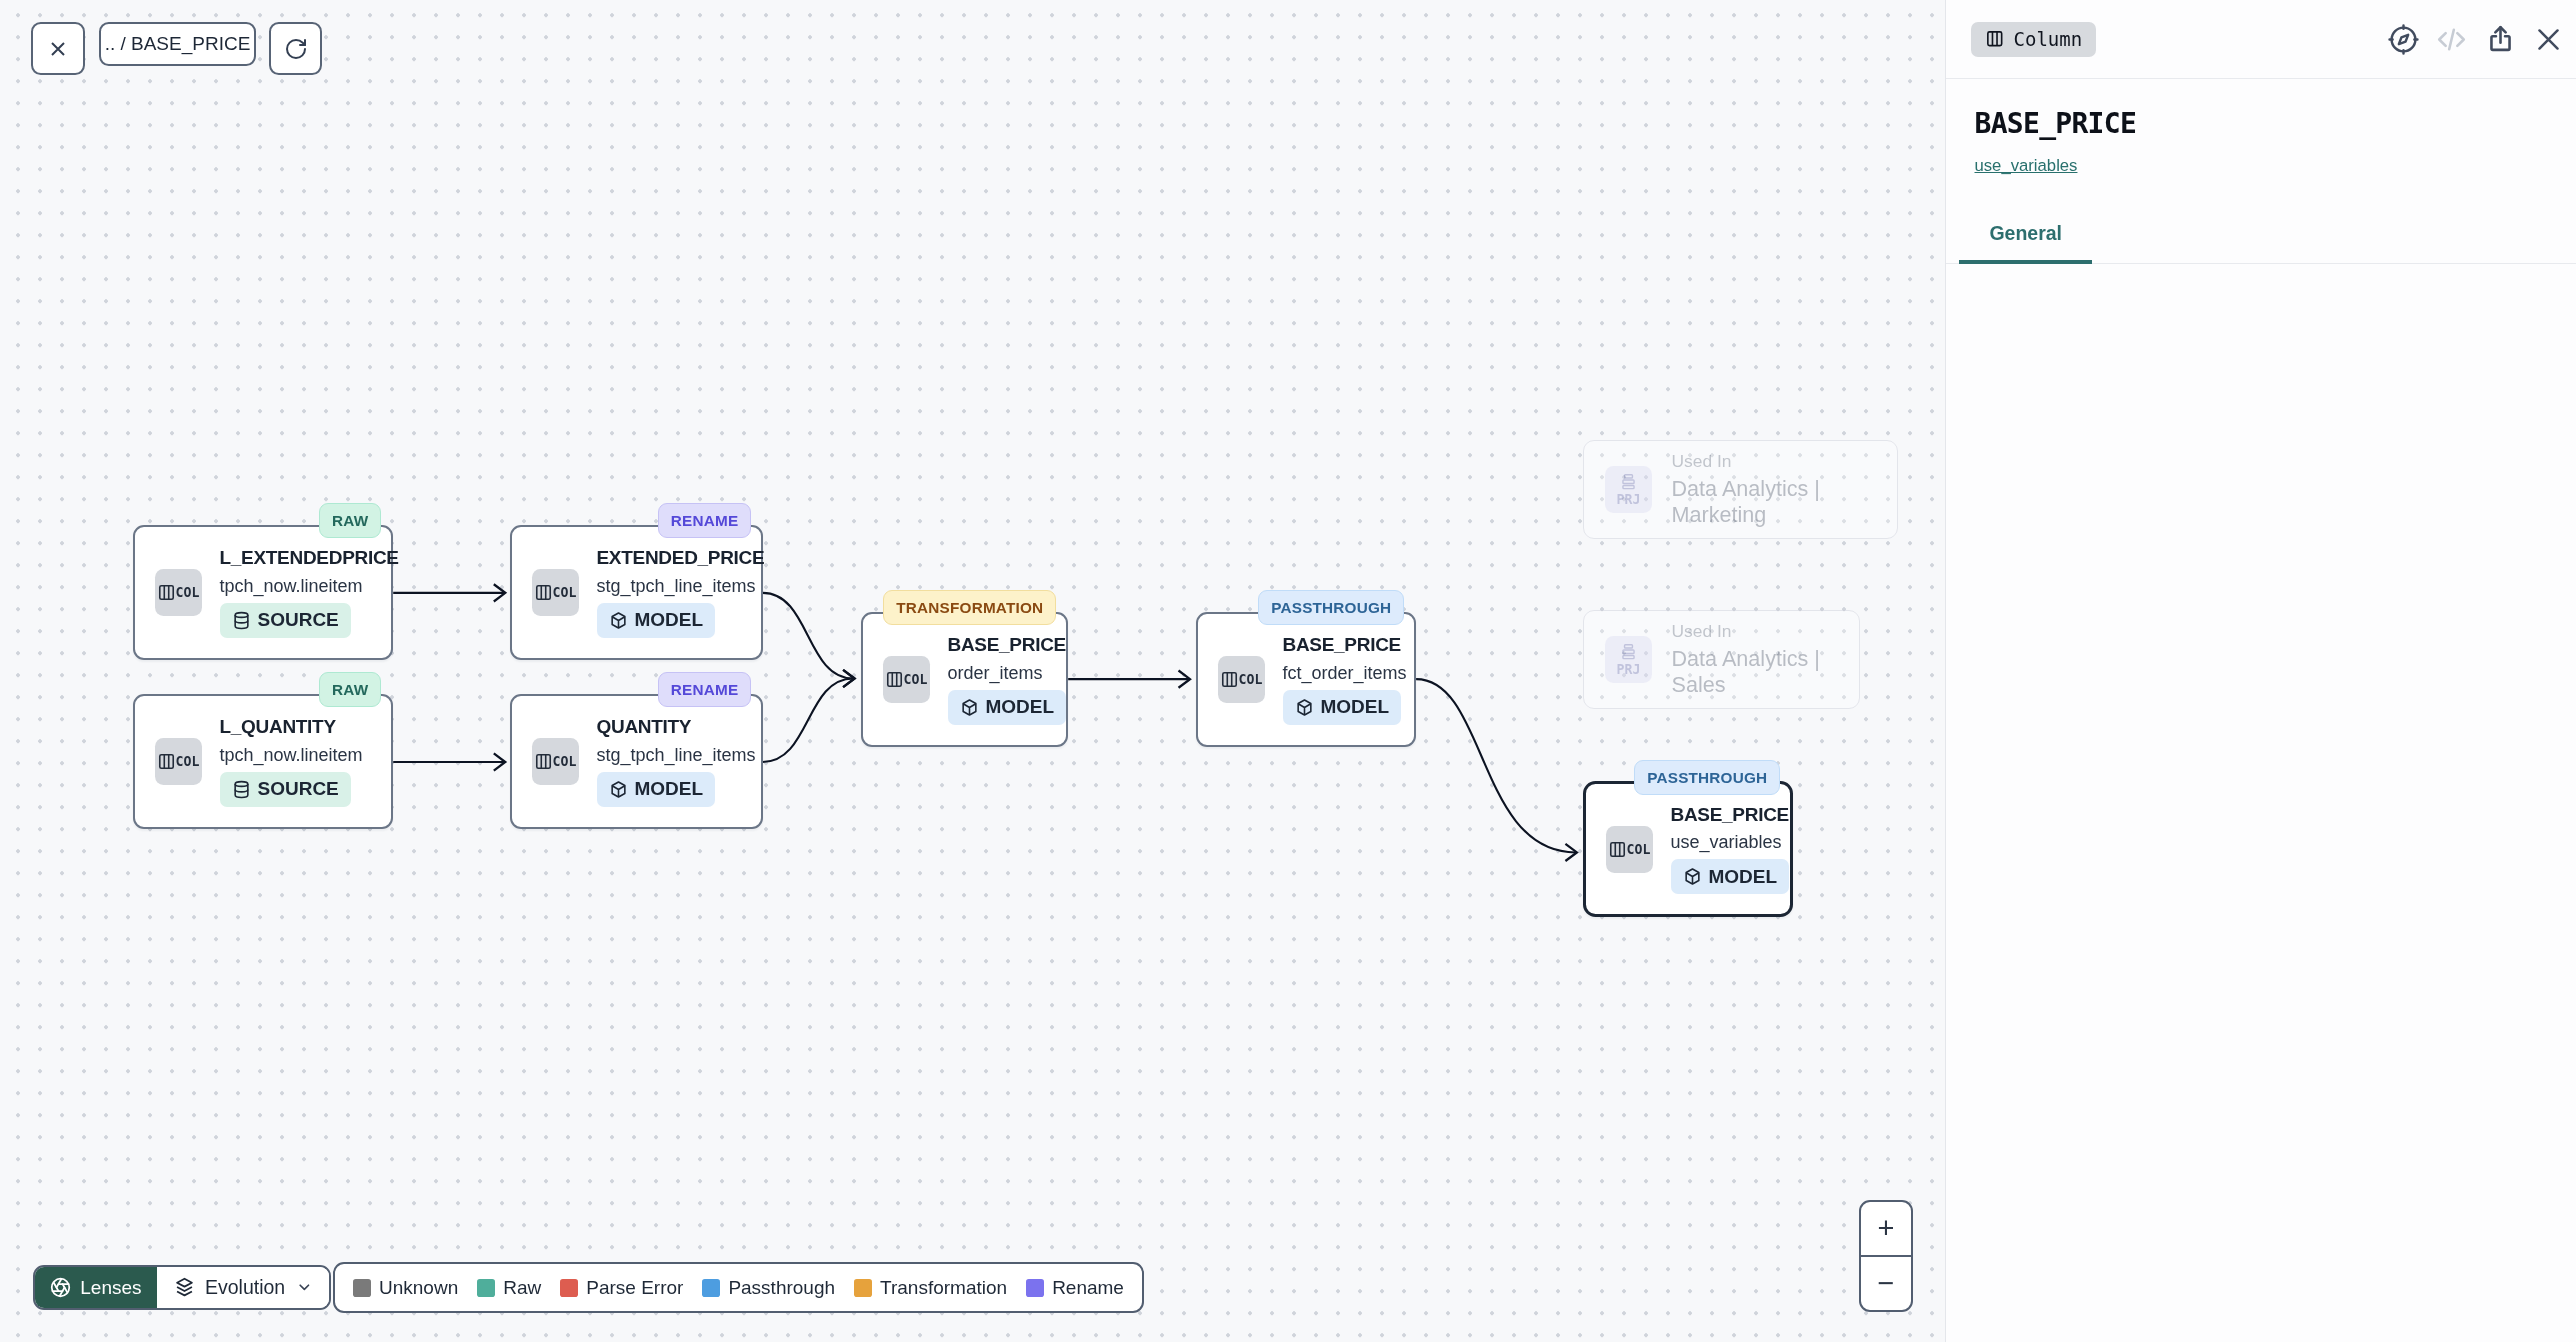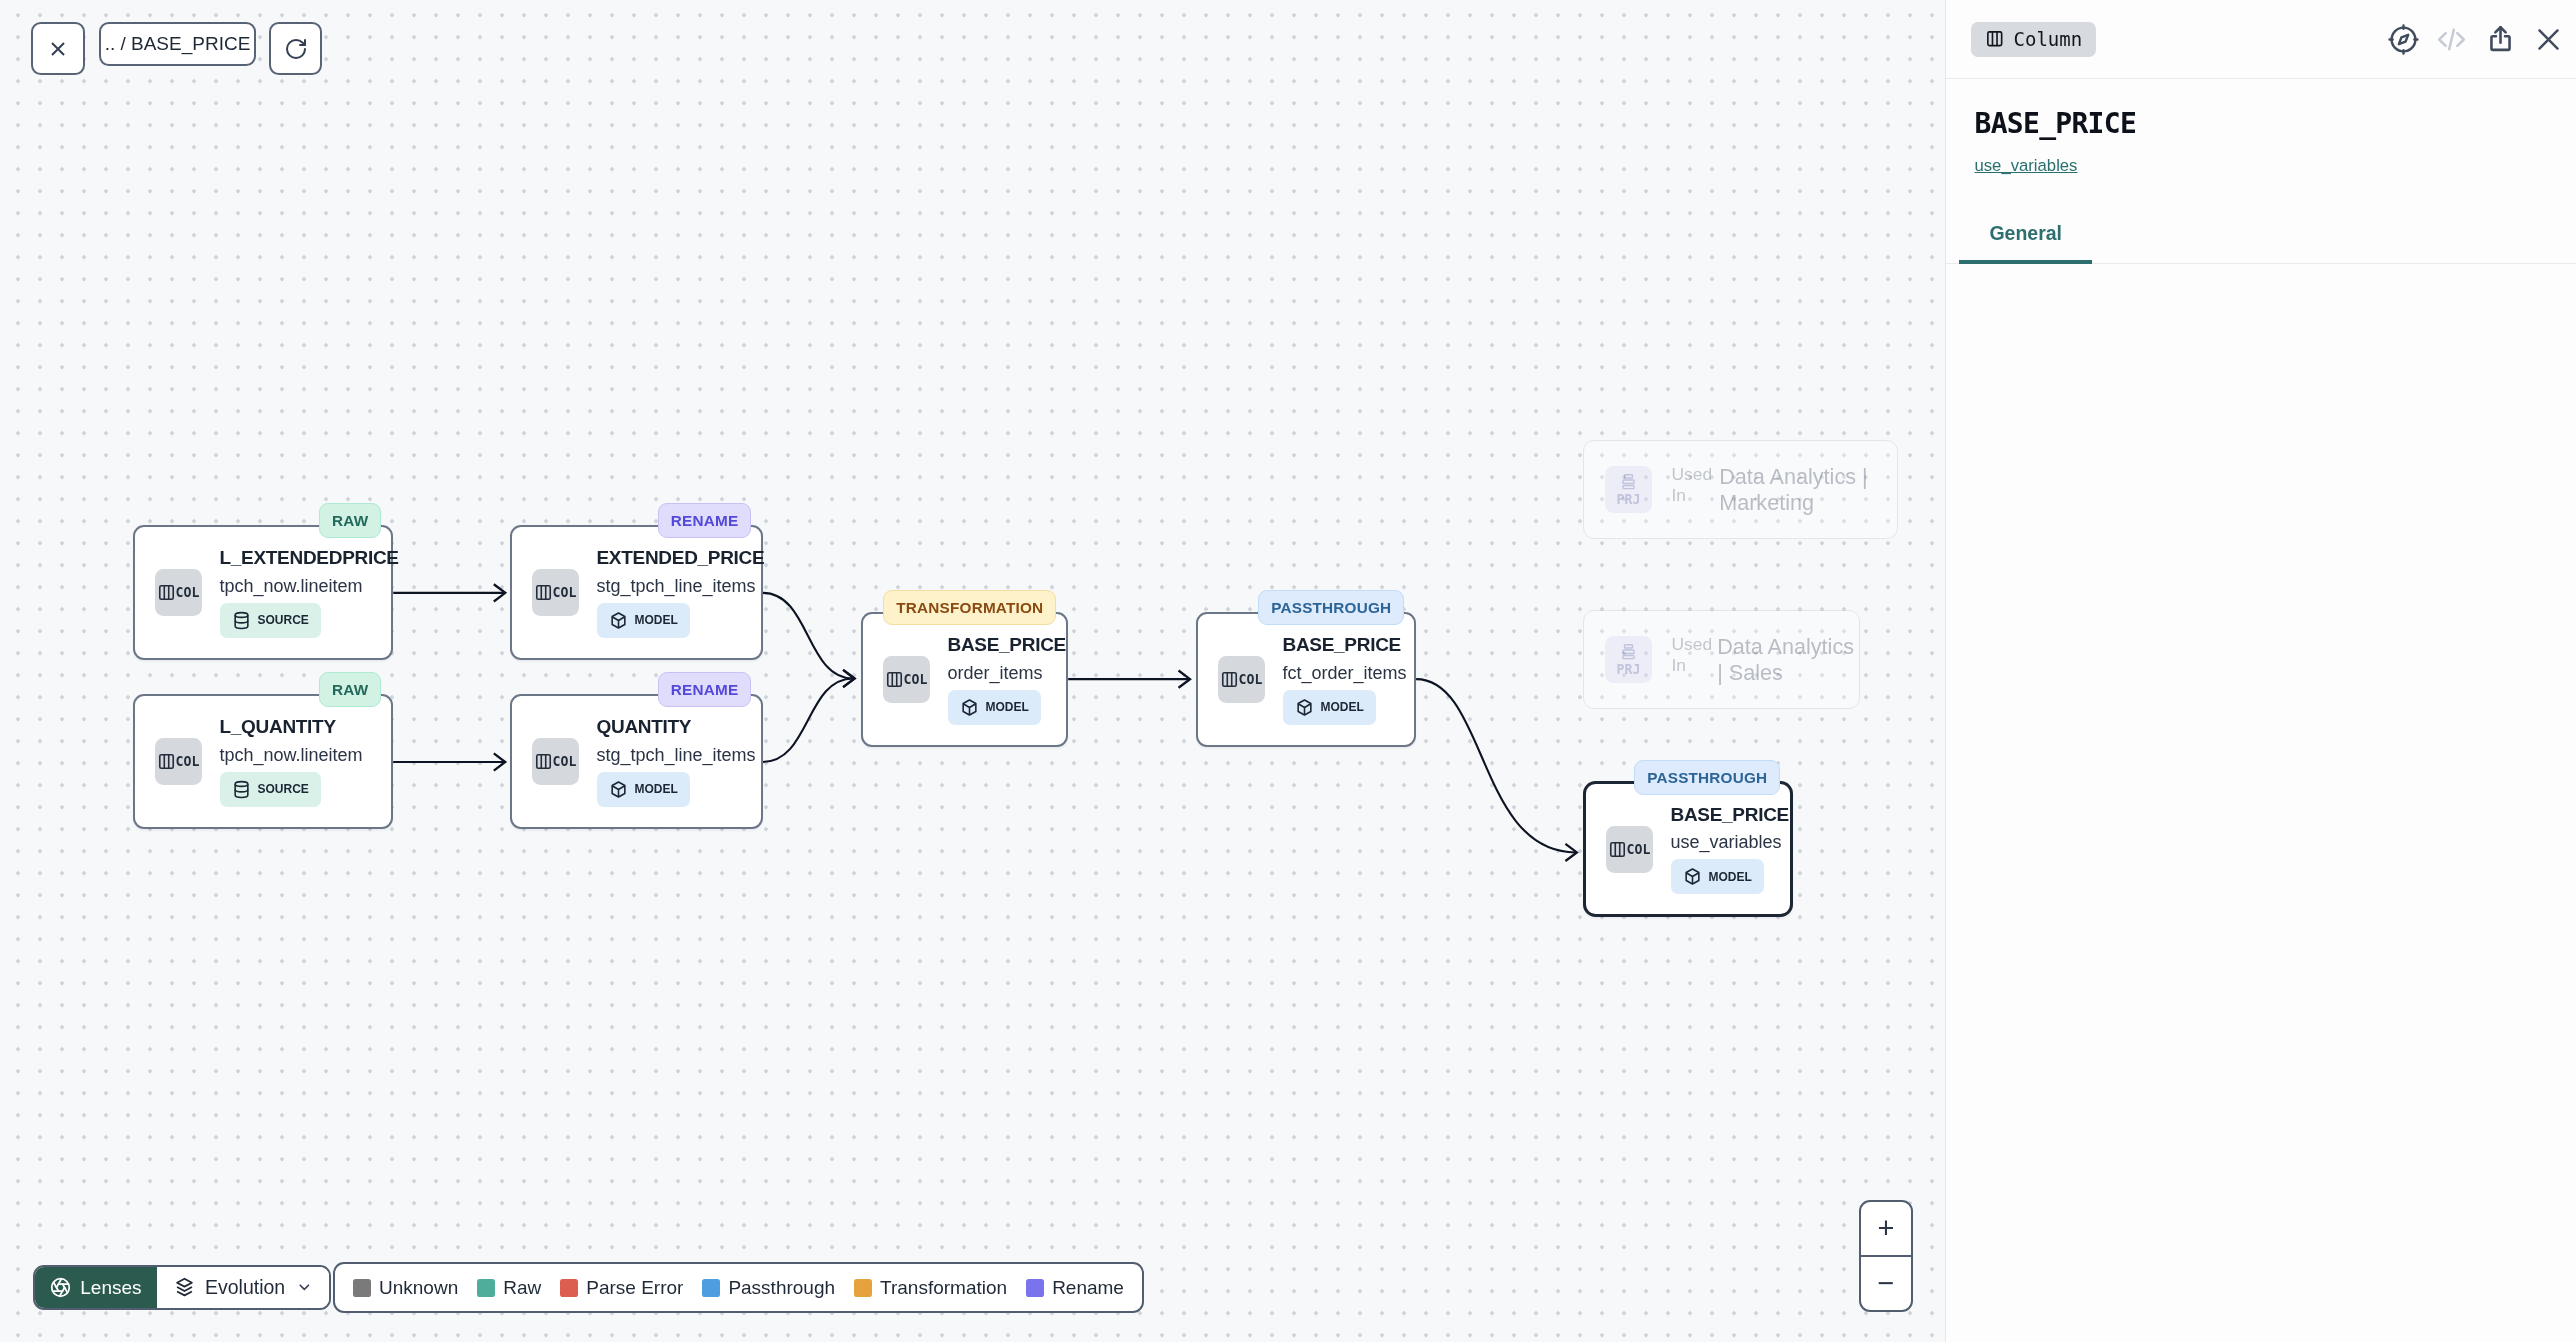--- a/index.html
+++ b/index.html
@@ -25,39 +25,39 @@
   .node.selected{border:3.5px solid #1c2634;border-radius:12.5px;}
   .node-inner{display:flex;align-items:center;gap:18px;padding-left:19.5px;height:100%;}
   .col-chip{width:47px;height:47px;border-radius:8.4px;background:#d5d8dd;flex:none;
     display:flex;flex-direction:row;align-items:center;justify-content:center;color:#232c3a;text-align:right;}
   .col-chip svg{width:19px;height:19px;}
   .chip-kind{font-family:"DejaVu Sans Mono",monospace;font-size:13.2px;font-weight:700;margin-top:0.7px;}
   .node-body{display:flex;flex-direction:column;align-items:flex-start;gap:6.3px;}
   .node-title{font-size:19px;font-weight:700;color:#19222f;letter-spacing:-0.3px;white-space:nowrap;}
   .node-sub{font-size:18px;color:#2a3444;white-space:nowrap;}
   .type-chip{display:inline-flex;align-items:center;gap:7px;height:35px;padding:0 12px;
-    border-radius:7px;font-size:12px;font-weight:600;color:#1c2634;}
+    border-radius:7px;font-size:19px;font-weight:600;color:#1c2634;}
   .type-chip svg{width:19px;height:19px;}
   .type-source{background:#d9f1e8;}
   .type-model{background:#dcebfa;}
   .state-badge{position:absolute;top:-24px;right:9.7px;height:35px;display:flex;align-items:center;
     padding:0 12px;border-radius:9px;border:1.7px solid;font-size:15.3px;font-weight:700;
     letter-spacing:0.2px;box-sizing:border-box;}
   .b-raw{background:#d2f3e4;border-color:#aee9d2;color:#23685c;}
   .b-rename{background:#dfddfb;border-color:#c6c2f5;color:#5448d8;}
   .b-transformation{background:#fdf2ca;border-color:#f2de9e;color:#8a4a12;}
   .b-passthrough{background:#ddebfc;border-color:#c0dcf8;color:#2d6496;}
 
   
   .used{position:absolute;border:1.7px solid #c9ccd8;border-radius:11px;background:rgba(255,255,255,.6);
     display:flex;align-items:center;gap:19.5px;padding-left:21px;box-sizing:border-box;opacity:.42;}
   .prj-chip{width:47px;height:47px;border-radius:8.4px;background:#dfdff5;color:#777cb5;flex:none;
     display:flex;flex-direction:column;align-items:center;justify-content:center;}
   .prj-chip svg{width:19px;height:19px;}
-  .used-body{display:flex;gap:4.9px;}
+  .used-body{display:flex;flex-direction:column;gap:4.9px;}
   .used-label{font-size:17.4px;color:#79818f;}
   .used-name{font-size:21.6px;color:#636b7a;}
 
   
   .lens-group{position:absolute;left:33px;top:1265px;height:45px;display:flex;
     border:2.1px solid #525e70;border-radius:11px;overflow:hidden;box-sizing:border-box;background:#fff;}
   .lenses-seg{display:flex;align-items:center;gap:9px;background:#2b5a4e;color:#fff;
     padding:0 15.3px;font-size:19px;cursor:pointer;}
   .lenses-seg svg{width:21px;height:21px;}
   .evo-seg{display:flex;align-items:center;gap:10.4px;background:#fff;color:#1f2937;

